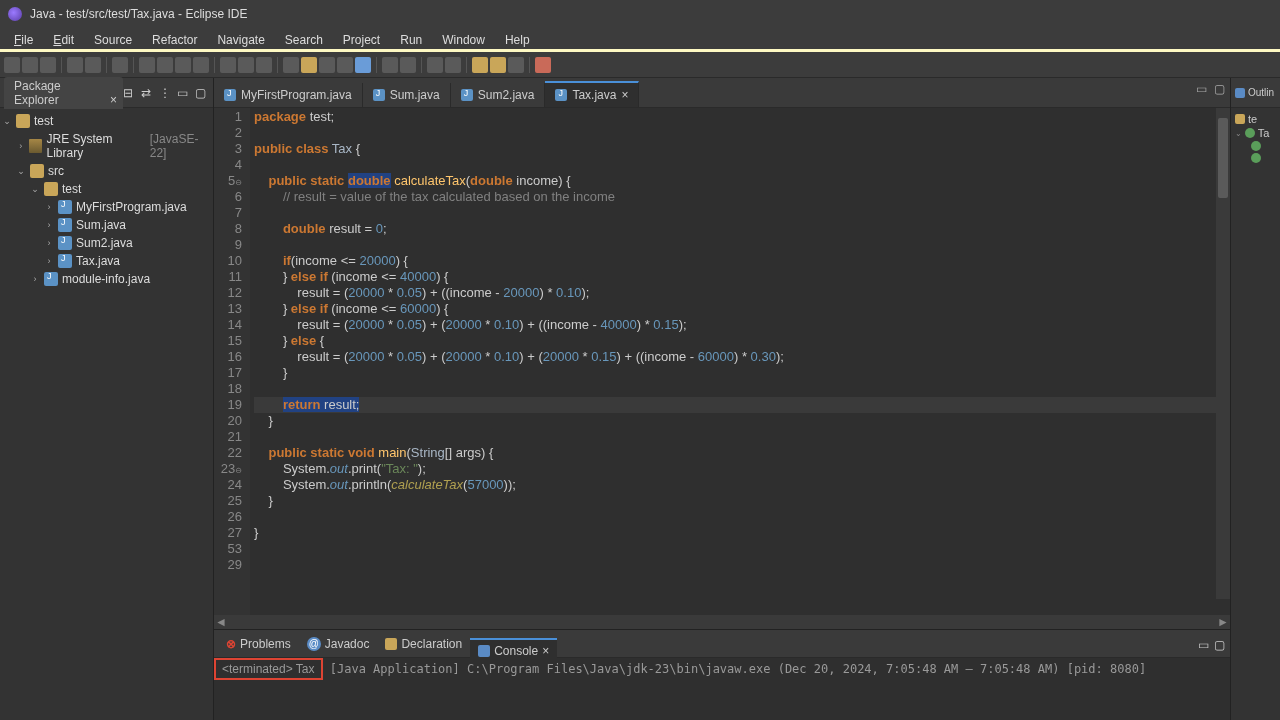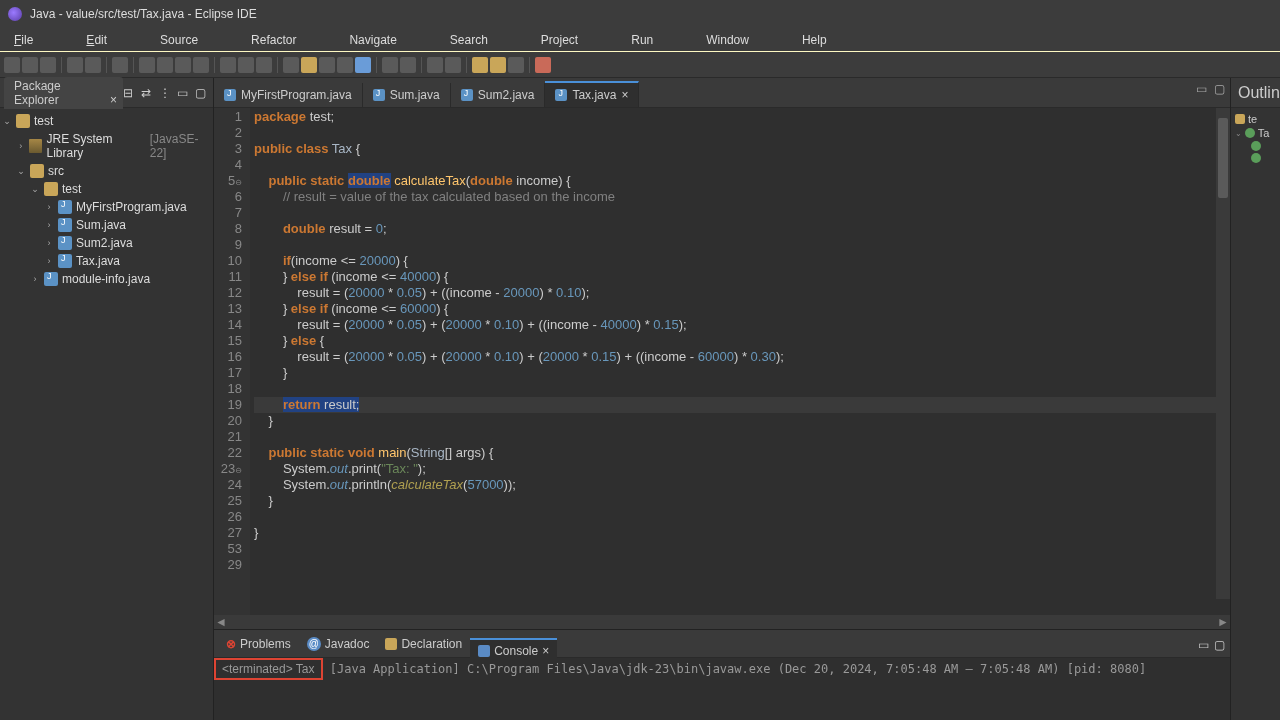--- a/index.html
+++ b/index.html
@@ -1,19 +1,19 @@
 <!DOCTYPE html>
 <html><head>
 <meta charset="utf-8">
 <style>
 * { margin: 0; padding: 0; box-sizing: border-box; font-family: "Segoe UI", Tahoma, sans-serif; }
 body { background: #2f2f2f; color: #ccc; width: 1280px; height: 720px; overflow: hidden; font-size: 12px; }
 .titlebar { background: #3c3c3c; height: 28px; display: flex; align-items: center; padding: 0 8px; color: #ddd; }
 .titlebar .eclipse-icon { width: 14px; height: 14px; border-radius: 50%; background: radial-gradient(circle at 40% 40%, #9b7aff, #5a3da6); margin-right: 8px; }
-.menubar { background: #3c3c3c; height: 24px; display: flex; align-items: center; padding: 0 4px; border-bottom: 1px solid #fef9c3; gap: 33px; }
+.menubar { background: #3c3c3c; height: 24px; display: flex; align-items: flex-end; padding: 0 4px; border-bottom: 3px solid #fef9c3; }
 .menubar span { padding: 2px 10px; color: #ddd; cursor: default; }
 .menubar span u { text-decoration: underline; }
 .toolbar { background: #3c3c3c; height: 26px; display: flex; align-items: center; padding: 0 4px; border-bottom: 1px solid #2a2a2a; gap: 2px; }
 .toolbar .tb { width: 16px; height: 16px; display: inline-block; background: #5a5a5a; border-radius: 2px; }
 .toolbar .sep { width: 1px; height: 16px; background: #555; margin: 0 3px; }
 .main { display: flex; height: calc(720px - 28px - 24px - 26px); }
 .sidebar-left { width: 214px; background: #333; border-right: 1px solid #222; display: flex; flex-direction: column; }
 .panel-header { background: #3a3a3a; height: 30px; display: flex; align-items: center; padding: 0 4px; border-bottom: 1px solid #2a2a2a; }
 .panel-tab { display: flex; align-items: flex-end; gap: 4px; padding: 2px 6px; background: #444; border-radius: 3px 3px 0 0; }
 .panel-tab .close { color: #ccc; margin-left: 2px; cursor: pointer; }
@@ -61,40 +61,40 @@
 .bottom-panel { border-top: 1px solid #222; display: flex; flex-direction: column; }
 .bottom-tabs { background: #3a3a3a; height: 28px; display: flex; align-items: center; padding: 0 4px; border-bottom: 1px solid #2a2a2a; }
 .bottom-tab { display: flex; align-items: center; gap: 4px; padding: 4px 8px; color: #ccc; cursor: pointer; }
 .bottom-tab.active { background: #2f2f2f; border-top: 2px solid #4a90d9; margin-top: 12px; }
 .bottom-tabs .right { margin-left: auto; display: flex; gap: 4px;}
 .console-meta { padding: 2px 6px; color: #aaa; font-family: Consolas, monospace; font-size: 12px; border: 2px solid #d43; display: inline-block; margin: 0; }
 .console-meta-wrap { padding: 0px; }
 .console-body { padding: 0px 6px 4px 6px; font-family: Consolas, monospace; font-size: 12px; }
 .console-output-wrap { border: 2px solid #d43; display: inline-block; padding: 0px 10px 2px 2px; }
 .sidebar-right { width: 50px; background: #333; border-left: 1px solid #222; }
-.sidebar-right .panel-header { padding: 4px; font-size: 16px; }
+.sidebar-right .panel-header { padding: 4px; font-size: 10px; }
 .outline-items { padding: 4px; font-size: 11px; }
 .outline-items div { padding: 1px 0; display:flex; align-items:center; gap:3px;}
 .circle-green{ width:10px;height:10px;border-radius:50%;background:#5a9e5a;display:inline-block;}
 .tb-new{background:#d8d8d8;}
 .tb-save{background:#5a8bc5;}
 .tb-run{background:#5a9e5a; border-radius:50%;}
 .tb-debug{background:#a6c659;}
 .tb-yellow{background:#c9a659;}
 .tb-arrow-l{background:#c9a659;}
 .tb-arrow-r{background:#c9a659;}
 .help-icon{width:14px;height:14px;border-radius:50%;background:#5a8bc5;color:#fff;font-size:10px;text-align:center;line-height:14px;display:inline-block;}
 .x-icon{color:#d43;font-weight:bold;}
 </style>
 </head>
 <body>
 
 <div class="titlebar">
   <span class="eclipse-icon"></span>
-  <span>Java - value/src/test/Tax.java - Eclipse IDE</span>
+  <span>Java - test/src/test/Tax.java - Eclipse IDE</span>
 </div>
 
 <div class="menubar">
   <span><u>F</u>ile</span>
   <span><u>E</u>dit</span>
   <span>Source</span>
   <span>Refactor</span>
   <span>Navigate</span>
   <span>Search</span>
   <span>Project</span>

